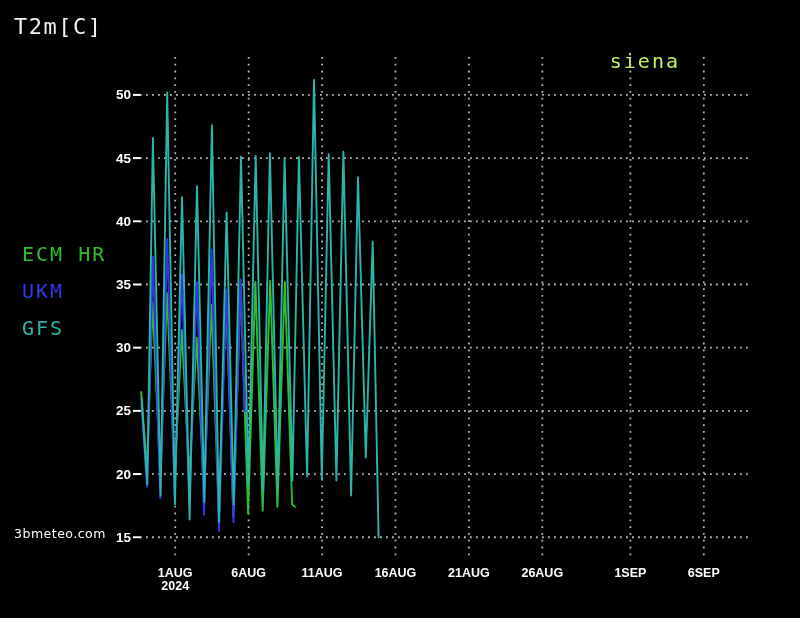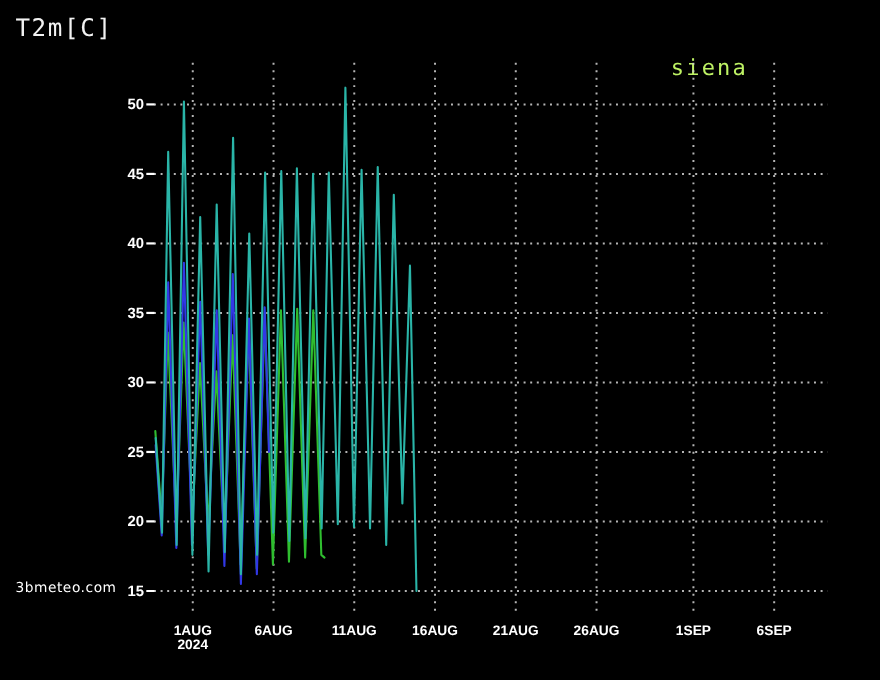--- a/index.html
+++ b/index.html
@@ -43,20 +43,25 @@
 </style>
 </head>
 <body>
 
 <div class="screen">
 
   <div class="chart-title">T2m[C]</div>
 
   <div class="location-label">siena</div>
 
+  <div class="legend">
+    <div class="legend-item" style="color: rgb(47, 190, 47);">ECM HR</div>
+    <div class="legend-item" style="color: rgb(49, 56, 230);">UKM</div>
+    <div class="legend-item" style="color: rgb(42, 181, 168);">GFS</div>
+  </div>
 
   <svg id="chart" width="800" height="618" viewBox="0 0 800 618">
       <line x1="175.23764705882354" y1="57" x2="175.23764705882354" y2="560" stroke="#c9c9c9" stroke-width="1.8" stroke-dasharray="1.8 5" opacity="0.9"></line>
       <line x1="248.6494117647059" y1="57" x2="248.6494117647059" y2="560" stroke="#c9c9c9" stroke-width="1.8" stroke-dasharray="1.8 5" opacity="0.9"></line>
       <line x1="322.06117647058824" y1="57" x2="322.06117647058824" y2="560" stroke="#c9c9c9" stroke-width="1.8" stroke-dasharray="1.8 5" opacity="0.9"></line>
       <line x1="395.47294117647056" y1="57" x2="395.47294117647056" y2="560" stroke="#c9c9c9" stroke-width="1.8" stroke-dasharray="1.8 5" opacity="0.9"></line>
       <line x1="468.8847058823529" y1="57" x2="468.8847058823529" y2="560" stroke="#c9c9c9" stroke-width="1.8" stroke-dasharray="1.8 5" opacity="0.9"></line>
       <line x1="542.2964705882353" y1="57" x2="542.2964705882353" y2="560" stroke="#c9c9c9" stroke-width="1.8" stroke-dasharray="1.8 5" opacity="0.9"></line>
       <line x1="630.3905882352941" y1="57" x2="630.3905882352941" y2="560" stroke="#c9c9c9" stroke-width="1.8" stroke-dasharray="1.8 5" opacity="0.9"></line>
       <line x1="703.8023529411764" y1="57" x2="703.8023529411764" y2="560" stroke="#c9c9c9" stroke-width="1.8" stroke-dasharray="1.8 5" opacity="0.9"></line>

